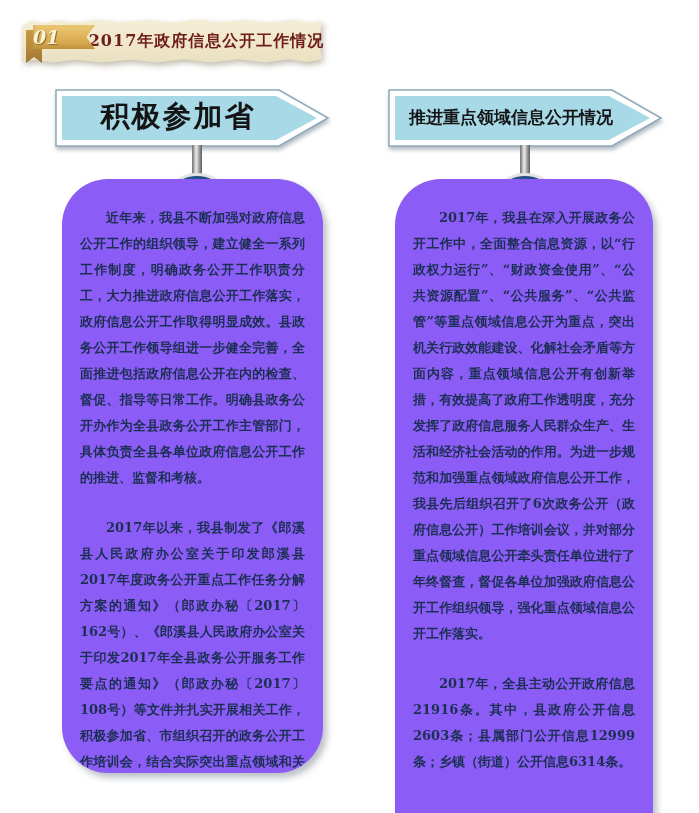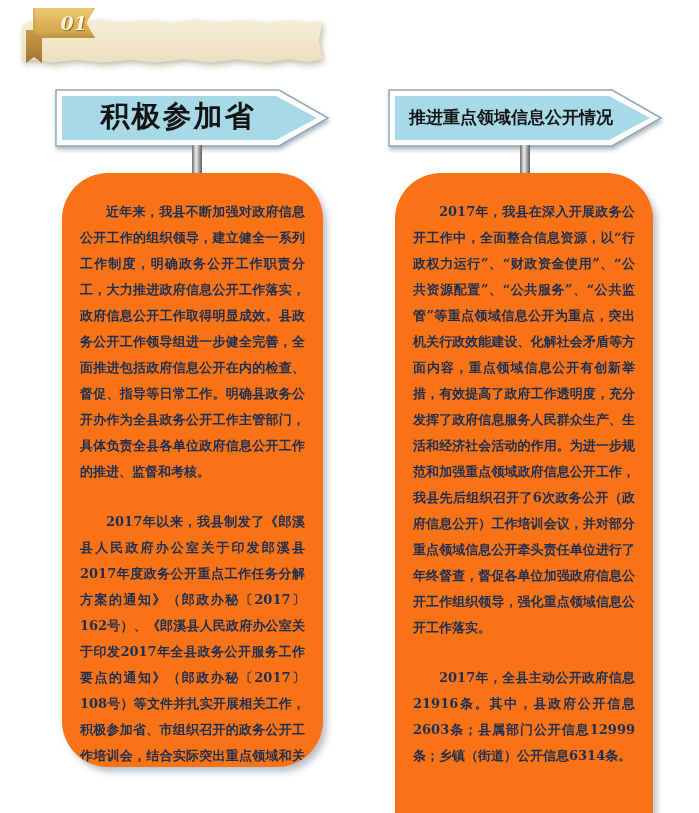--- a/index.html
+++ b/index.html
@@ -24,24 +24,24 @@
     font-family: "DejaVu Serif", "Liberation Serif", serif;
   }
 
   
   .ribbon-tail {
     position: absolute; left: 26px; top: 30px; width: 16px; height: 33px;
     background: linear-gradient(180deg, #c79a44 0%, #b3873a 60%, #9c7531 100%);
     clip-path: polygon(0 0, 100% 0, 100% 100%, 50% 82%, 0 100%);
   }
   .ribbon {
-    position: absolute; left: 33px; top: 8px; width: 62px; height: 30px;
+    position: absolute; left: 33px; top: 25px; width: 62px; height: 24px;
     background: linear-gradient(180deg, #ecc977 0%, #ddb055 55%, #d3a64b 100%);
     clip-path: polygon(0 0, 100% 0, 86% 50%, 100% 100%, 0 100%);
-    display: flex; align-items: center; justify-content: flex-end;
+    display: flex; align-items: center; justify-content: flex-start;
     box-shadow: inset 0 -3px 5px rgba(140,100,30,0.35);
   }
   .ribbon-number {
     font-family: "DejaVu Serif", "Liberation Serif", serif;
     font-style: italic; font-weight: bold; font-size: 19px;
     color: #fbf3dc; text-shadow: 1px 1px 1px rgba(120,85,20,0.8);
     padding-right: 8px;
   }
 
   
@@ -69,22 +69,22 @@
     position: absolute; width: 50px; height: 33px; top: 173px;
     background: radial-gradient(circle at 42% 32%, #2d5c91 0%, #1c4878 55%, #143a64 100%);
     border: 3px solid #e3e3e3; border-radius: 50%;
     box-shadow: 1px 2px 3px rgba(90,100,110,0.5);
   }
   .pin-left  { left: 172px; }
   .pin-right { left: 500px; }
 
   
   .card {
-    position: absolute; top: 173px;
-    background: #f97316;
+    position: absolute; top: 179px;
+    background: #8b5cf6;
     border-radius: 46px;
     box-shadow: 4px 5px 6px rgba(125,135,145,0.5);
     overflow: hidden;
   }
   .card-left  { left: 62px;  width: 261px; height: 594px; }
   .card-right { left: 395px; width: 258px; height: 739px; }
   .card-body {
     padding: 26px 18px 0 18px;
     color: #1b2f52;
     font-size: 13px; font-weight: bold;
@@ -93,20 +93,21 @@
     font-family: "DejaVu Serif", "Liberation Serif", serif;
   }
   .card-body p { text-indent: 2em; }
   .card-body p + p { margin-top: 24px; }
 </style>
 </head>
 <body>
 
 <div class="banner-wrap">
   <div class="banner"></div>
+  <div class="banner-title">2017年政府信息公开工作情况</div>
 </div>
 <div class="ribbon-tail"></div>
 <div class="ribbon">
   <span class="ribbon-number">01</span>
 </div>
 
 <div class="arrow-wrap arrow-left">
   <svg width="276" height="62" viewBox="0 0 276 62">
     <polygon points="1,2 224,2 273,30 224,58 1,58" fill="#ffffff" stroke="#8fa9ba" stroke-width="1.5"></polygon>
     <polygon points="7,8 221,8 262,30 221,52 7,52" fill="#a7d9e7"></polygon>

